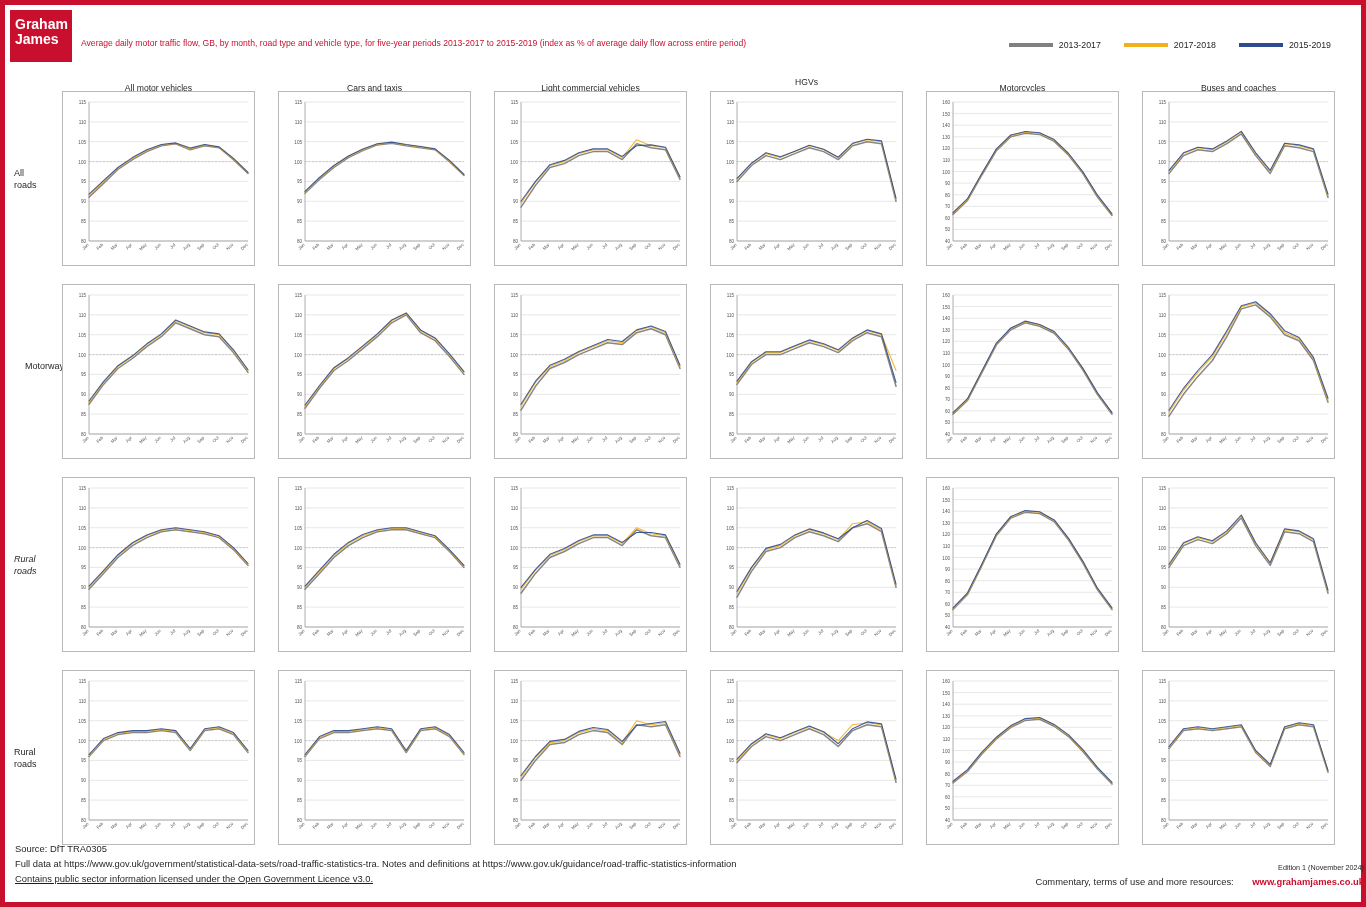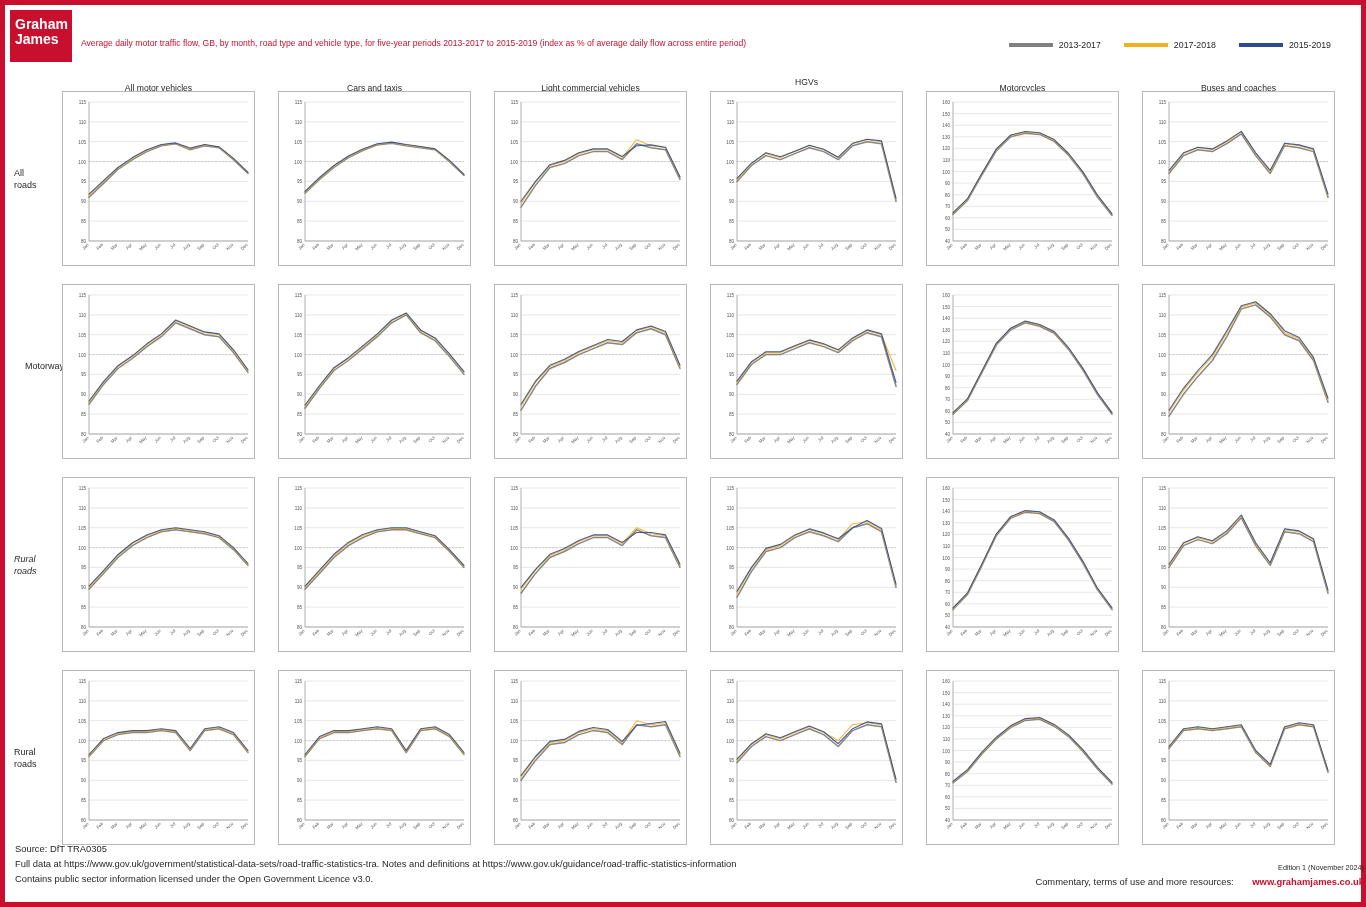--- a/index.html
+++ b/index.html
@@ -87,21 +87,21 @@
   
   .footer{
     position:absolute;left:5px;bottom:5px;
     width:1356px;height:56px;
   }
   .src{
     position:absolute;left:5px;top:2px;
     font-size:9.4px;
   }
   .note1{position:absolute;left:5px;top:17px;font-size:9.4px;}
-  .note2{position:absolute;left:5px;top:32px;font-size:9.4px;}
+  .note2{position:absolute;left:5px;top:32px;font-size:9.4px;text-decoration:underline;}
   .edition{
     position:absolute;right:2px;top:22px;
     font-size:7.2px;
   }
   .commentary{
     position:absolute;right:2px;top:35px;
     font-size:9.4px;
   }
   .commentary a{color:#c8102e;font-weight:bold;text-decoration:none;margin-left:16px;}
 </style>

